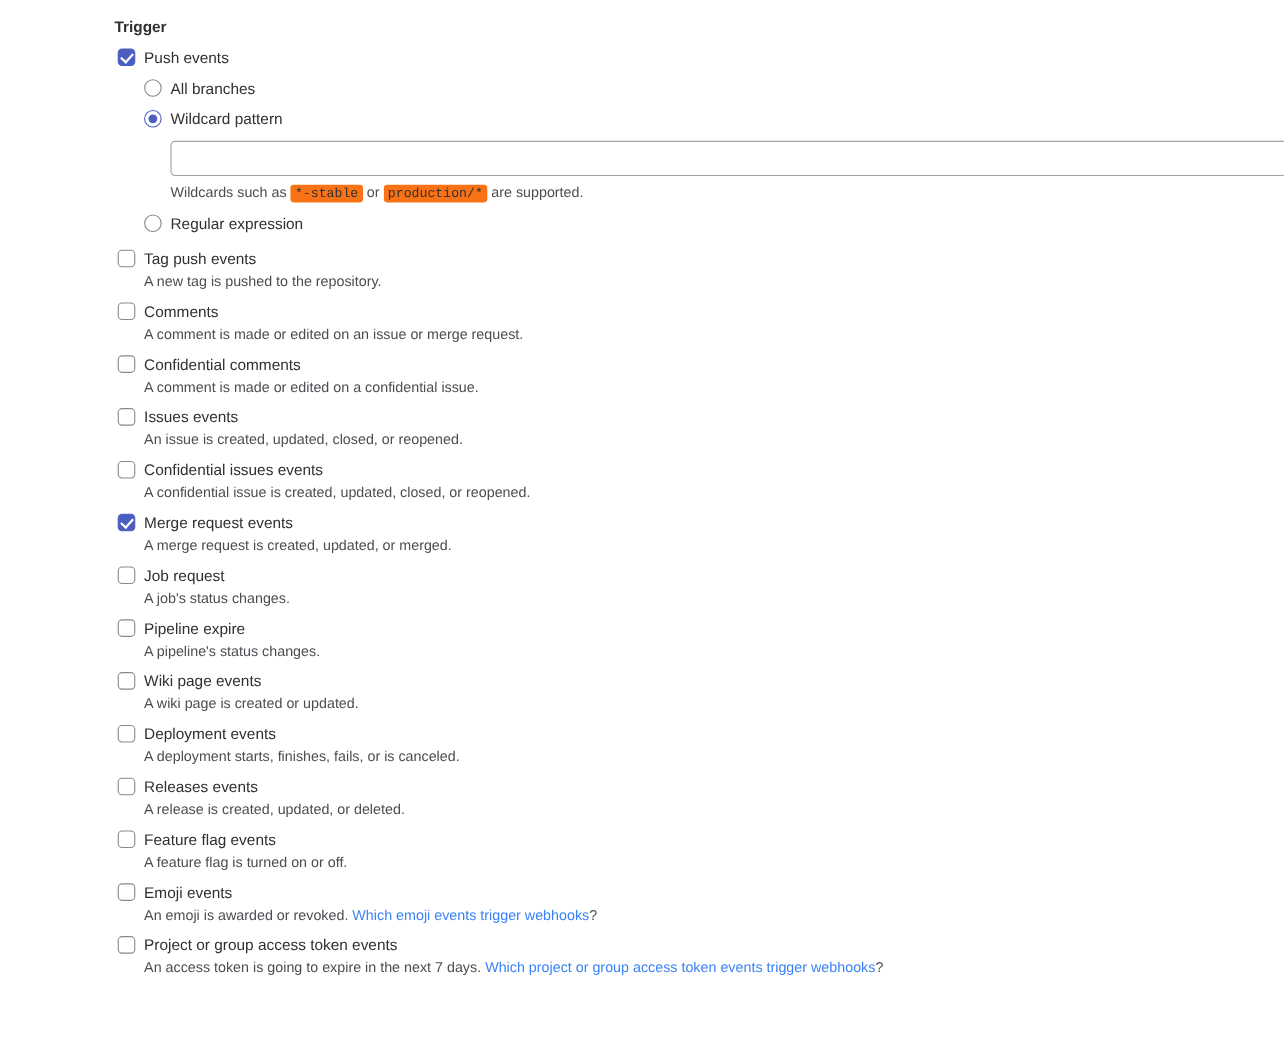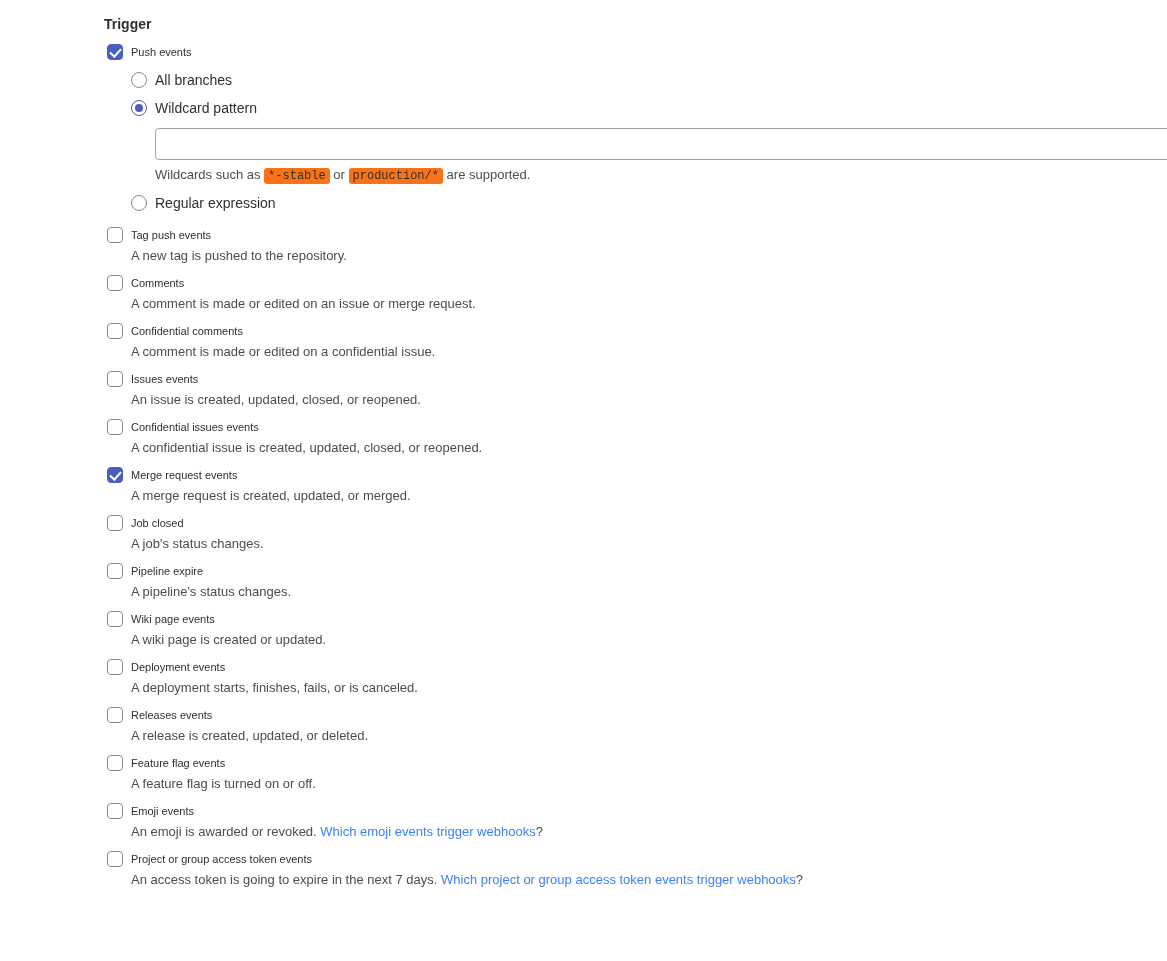--- a/index.html
+++ b/index.html
@@ -57,21 +57,21 @@
     position: absolute;
     left: 4px;
     top: 1px;
     width: 5px;
     height: 9px;
     border: solid #fff;
     border-width: 0 2px 2px 0;
     transform: rotate(42deg);
   }
   .check-label {
-    font-size: 11px;
+    font-size: 14px;
     line-height: 20px;
     color: #303030;
     display: block;
   }
   .check-desc {
     font-size: 13px;
     line-height: 18px;
     color: #4c4c52;
     margin-top: 2px;
     display: block;
@@ -222,21 +222,21 @@
         <span class="check-label">Confidential issues events</span>
         <span class="check-desc"><span>A confidential issue is created, updated, closed, or reopened.</span></span>
       </div>
       <div class="check-row">
         <span class="cbox checked"></span>
         <span class="check-label">Merge request events</span>
         <span class="check-desc"><span>A merge request is created, updated, or merged.</span></span>
       </div>
       <div class="check-row">
         <span class="cbox"></span>
-        <span class="check-label">Job closed</span>
+        <span class="check-label">Job request</span>
         <span class="check-desc"><span>A job's status changes.</span></span>
       </div>
       <div class="check-row">
         <span class="cbox"></span>
         <span class="check-label">Pipeline expire</span>
         <span class="check-desc"><span>A pipeline's status changes.</span></span>
       </div>
       <div class="check-row">
         <span class="cbox"></span>
         <span class="check-label">Wiki page events</span>

